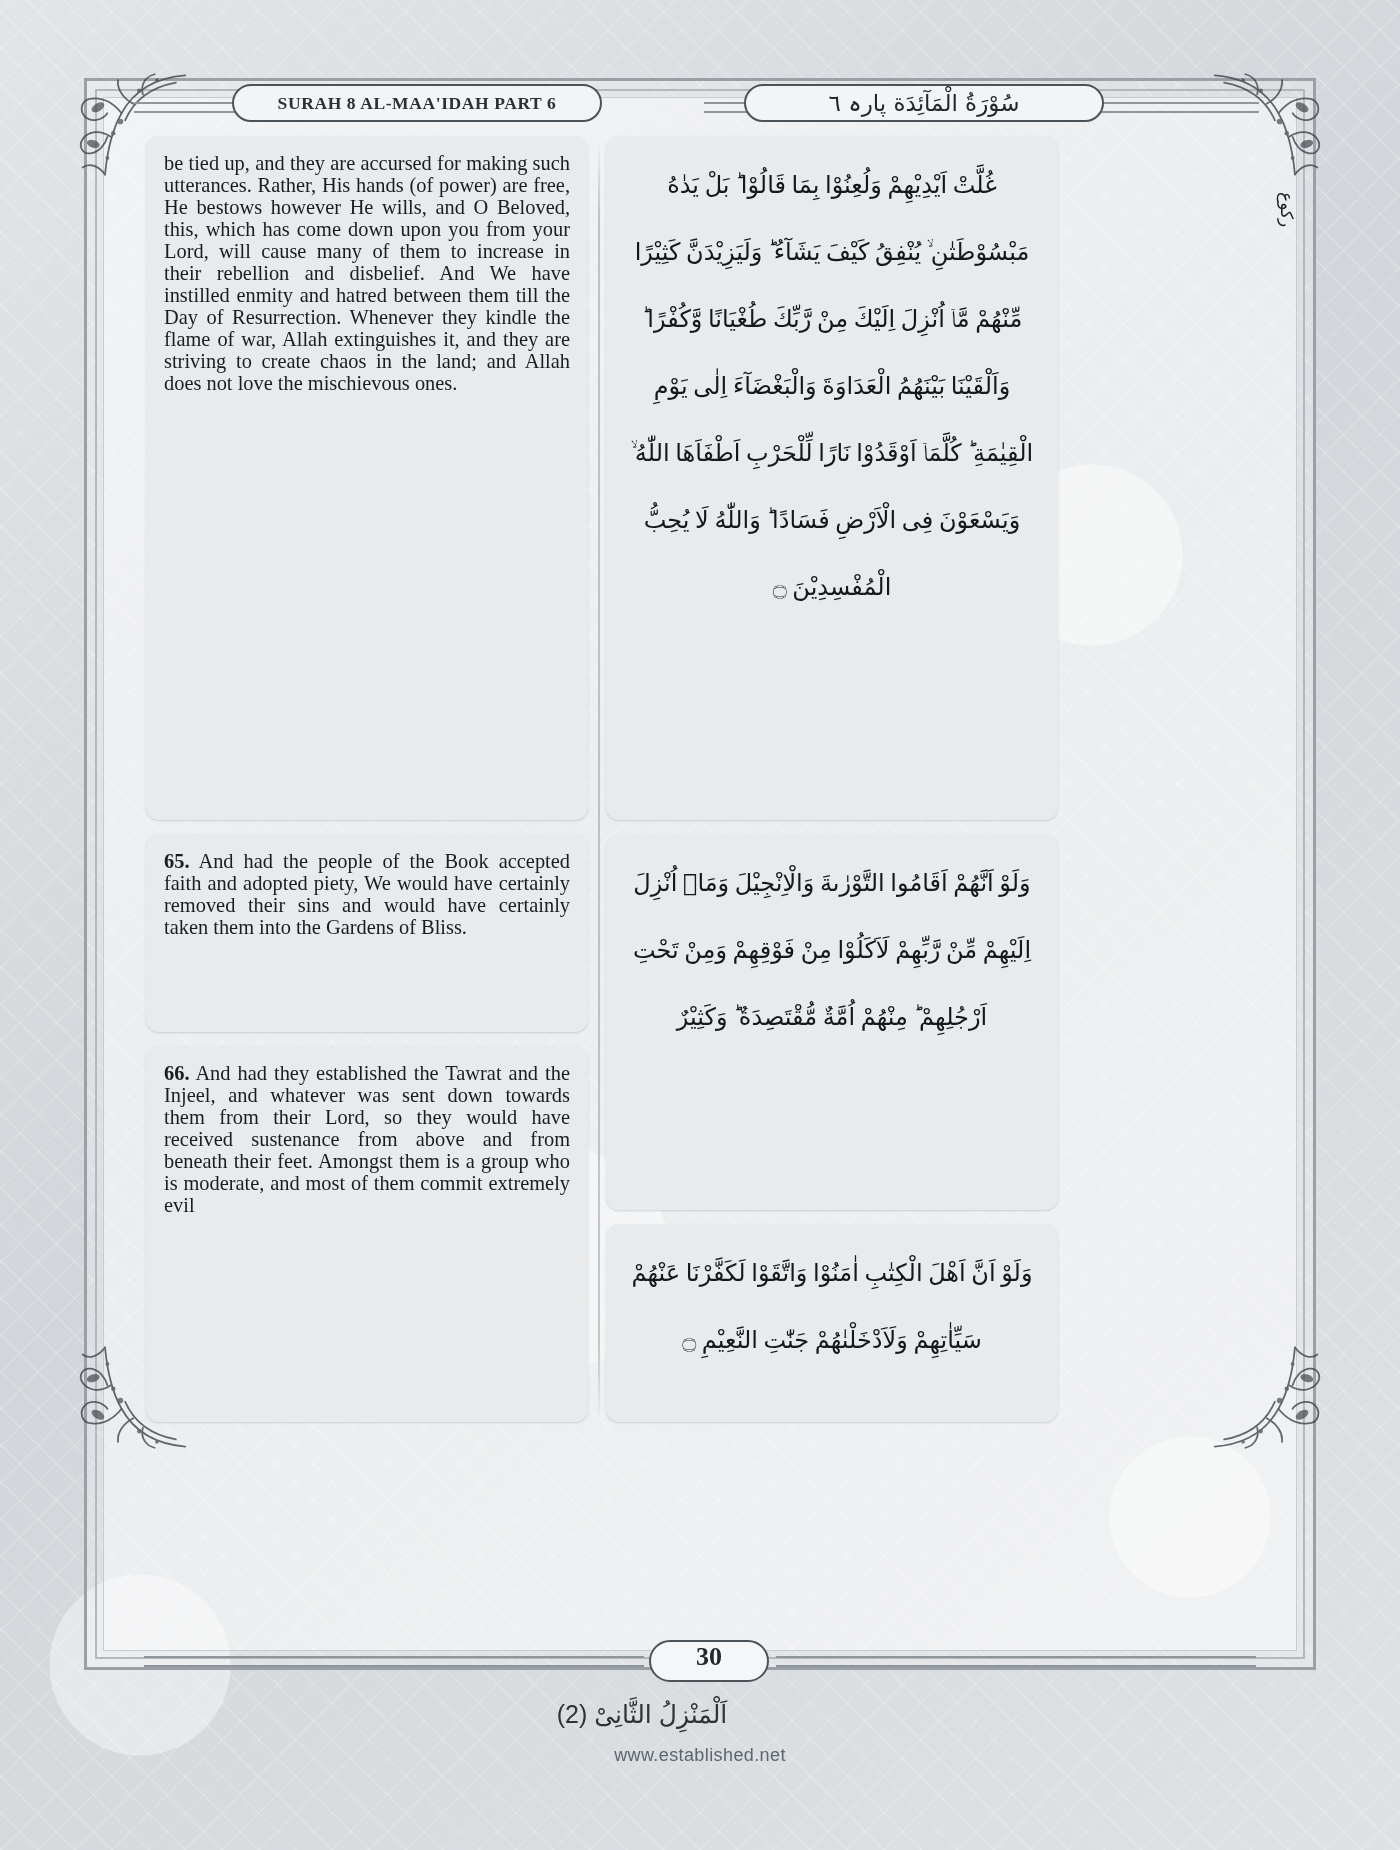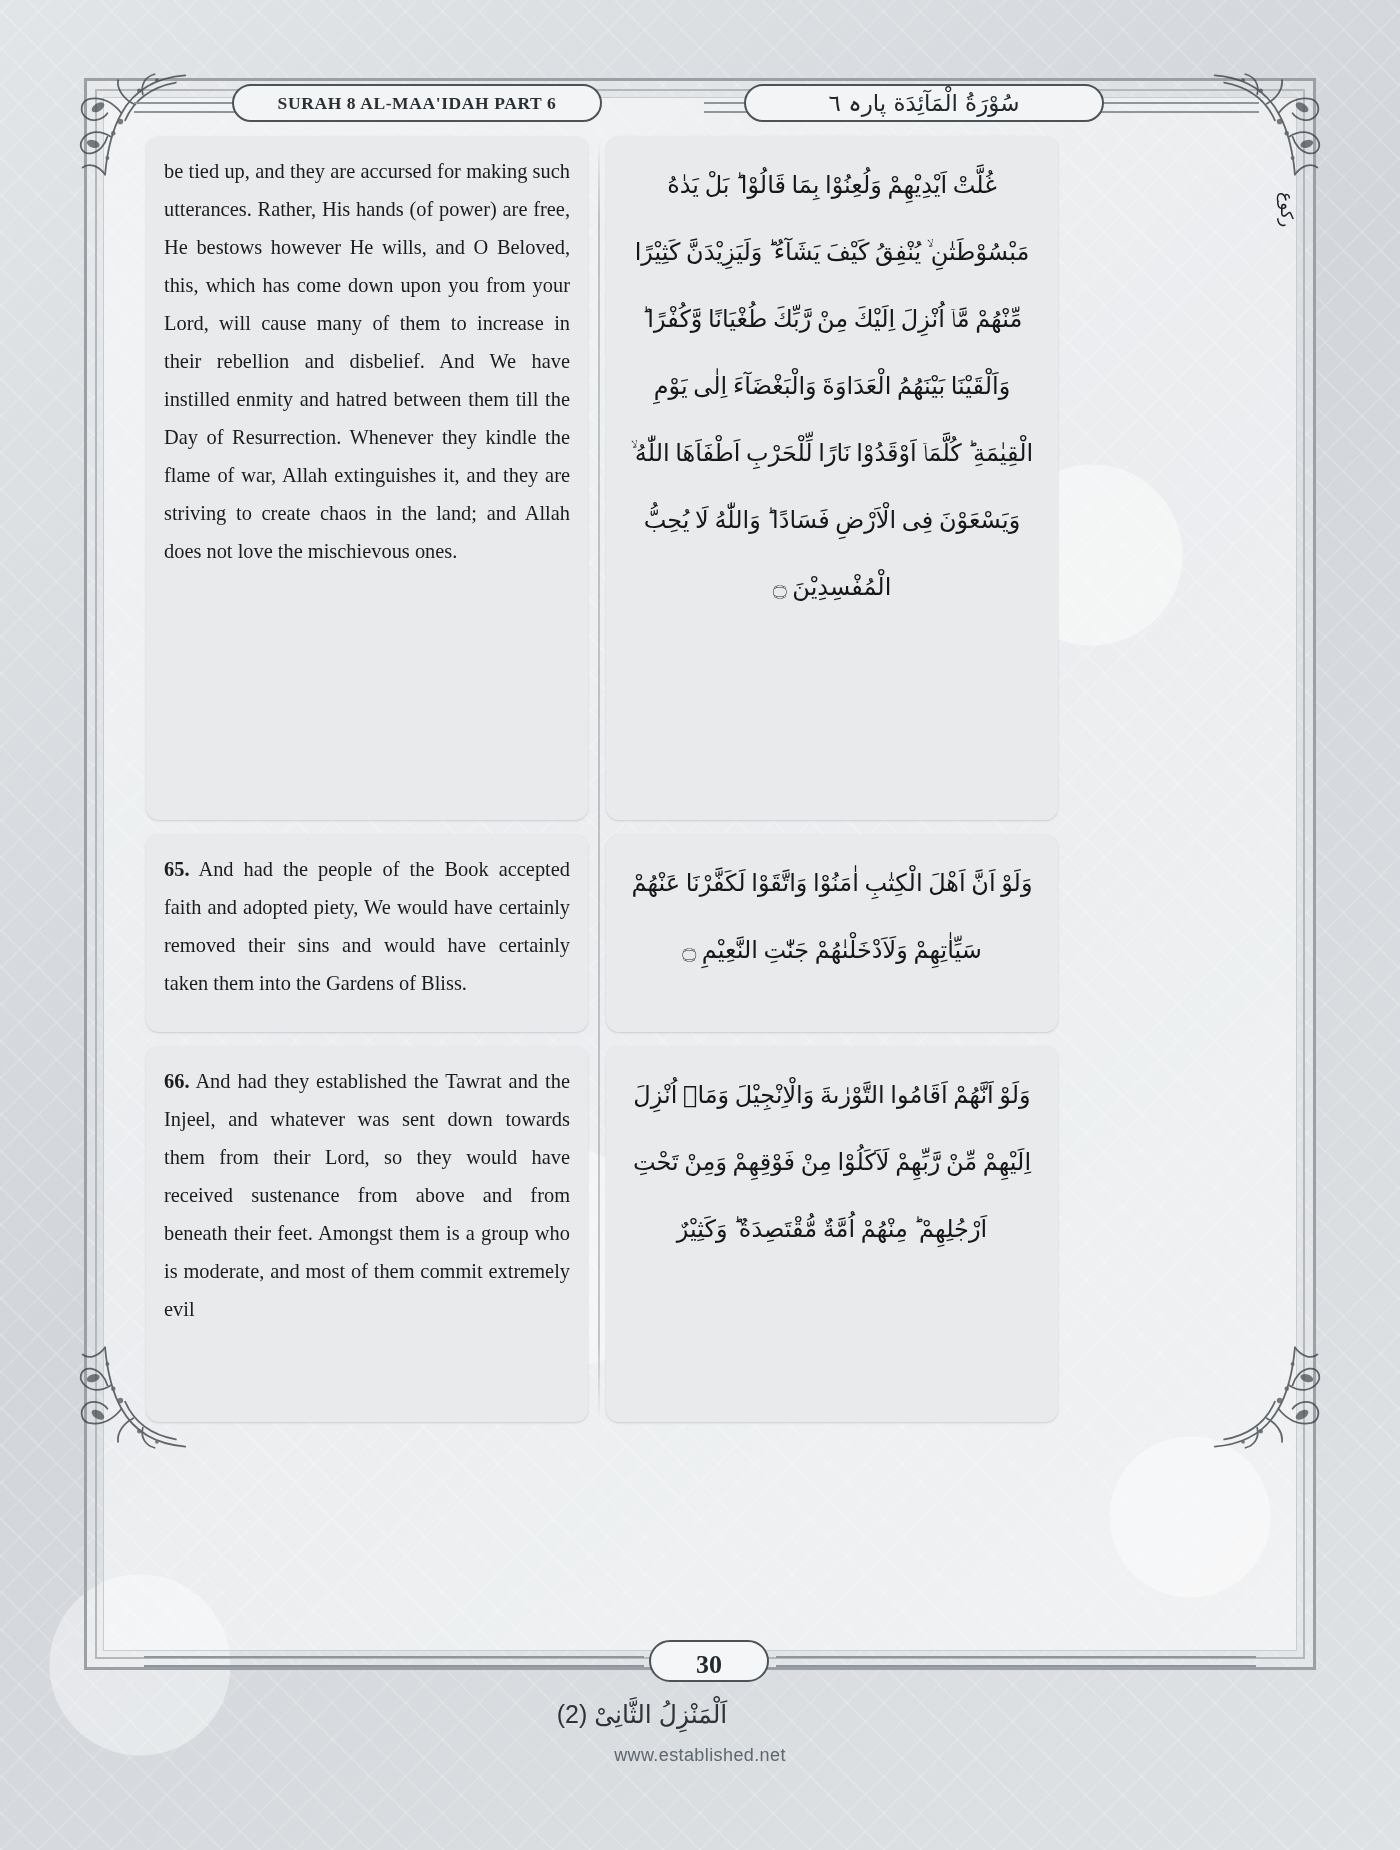--- a/index.html
+++ b/index.html
@@ -148,21 +148,21 @@
     background: #e8eaec;
     border-radius: 13px;
     box-shadow: 0 1px 2px rgba(120,126,132,.30);
     padding: 16px 18px 14px 18px;
     box-sizing: border-box;
   }
 
   .en-text {
     font-family: "Liberation Serif", serif;
     font-size: 20.4px;
-    line-height: 38px;
+    line-height: 22px;
     color: #1a1d20;
     text-align: justify;
     text-align-last: left;
     hyphens: none;
   }
   .en-text .vnum { font-weight: bold; }
 
   .ar-text {
     font-family: "DejaVu Sans", sans-serif;
     direction: rtl;
@@ -212,21 +212,21 @@
   .frule.r { left: 672px; width: 480px; }
 
   .pagepill {
     position: absolute;
     left: 545px; top: 0;
     width: 120px; height: 42px;
     border: 2px solid #4c5358;
     border-radius: 21px;
     background: #f4f6f7;
     display: flex;
-    align-items: flex-end;
+    align-items: flex-start;
     justify-content: center;
     box-sizing: border-box;
   }
   .pagenum {
     font-family: "Liberation Serif", serif;
     font-size: 26px;
     font-weight: bold;
     color: #24292d;
   }
 
@@ -382,25 +382,25 @@
         <span class="vnum">66.</span>
         <span>And had they established the Tawrat and the Injeel, and whatever was sent down towards them from their Lord, so they would have received sustenance from above and from beneath their feet. Amongst them is a group who is moderate, and most of them commit extremely evil</span>
       </div>
     </div>
   </div>
 
   <div class="col col-ar">
     <div class="block b1-ar">
       <div class="ar-text">غُلَّتْ اَيْدِيْهِمْ وَلُعِنُوْا بِمَا قَالُوْا ؕ بَلْ يَدٰهُ مَبْسُوْطَتٰنِ ۙ يُنْفِقُ كَيْفَ يَشَآءُ ؕ وَلَيَزِيْدَنَّ كَثِيْرًا مِّنْهُمْ مَّاۤ اُنْزِلَ اِلَيْكَ مِنْ رَّبِّكَ طُغْيَانًا وَّكُفْرًا ؕ وَاَلْقَيْنَا بَيْنَهُمُ الْعَدَاوَةَ وَالْبَغْضَآءَ اِلٰى يَوْمِ الْقِيٰمَةِ ؕ كُلَّمَاۤ اَوْقَدُوْا نَارًا لِّلْحَرْبِ اَطْفَاَهَا اللّٰهُ ۙ وَيَسْعَوْنَ فِى الْاَرْضِ فَسَادًا ؕ وَاللّٰهُ لَا يُحِبُّ الْمُفْسِدِيْنَ ۝</div>
     </div>
+    <div class="block b3-ar">
+      <div class="ar-text">وَلَوْ اَنَّهُمْ اَقَامُوا التَّوْرٰىةَ وَالْاِنْجِيْلَ وَمَاۤ اُنْزِلَ اِلَيْهِمْ مِّنْ رَّبِّهِمْ لَاَكَلُوْا مِنْ فَوْقِهِمْ وَمِنْ تَحْتِ اَرْجُلِهِمْ ؕ مِنْهُمْ اُمَّةٌ مُّقْتَصِدَةٌ ؕ وَكَثِيْرٌ</div>
+    </div>
     <div class="block b2-ar">
       <div class="ar-text">وَلَوْ اَنَّ اَهْلَ الْكِتٰبِ اٰمَنُوْا وَاتَّقَوْا لَكَفَّرْنَا عَنْهُمْ سَيِّاٰتِهِمْ وَلَاَدْخَلْنٰهُمْ جَنّٰتِ النَّعِيْمِ ۝</div>
-    </div>
-    <div class="block b3-ar">
-      <div class="ar-text">وَلَوْ اَنَّهُمْ اَقَامُوا التَّوْرٰىةَ وَالْاِنْجِيْلَ وَمَاۤ اُنْزِلَ اِلَيْهِمْ مِّنْ رَّبِّهِمْ لَاَكَلُوْا مِنْ فَوْقِهِمْ وَمِنْ تَحْتِ اَرْجُلِهِمْ ؕ مِنْهُمْ اُمَّةٌ مُّقْتَصِدَةٌ ؕ وَكَثِيْرٌ</div>
     </div>
   </div>
 </div>
 
 <div class="side-marker">رکوع</div>
 
 <div class="footer-band">
   <div class="frule l"></div>
   <div class="frule r"></div>
   <div class="pagepill">

